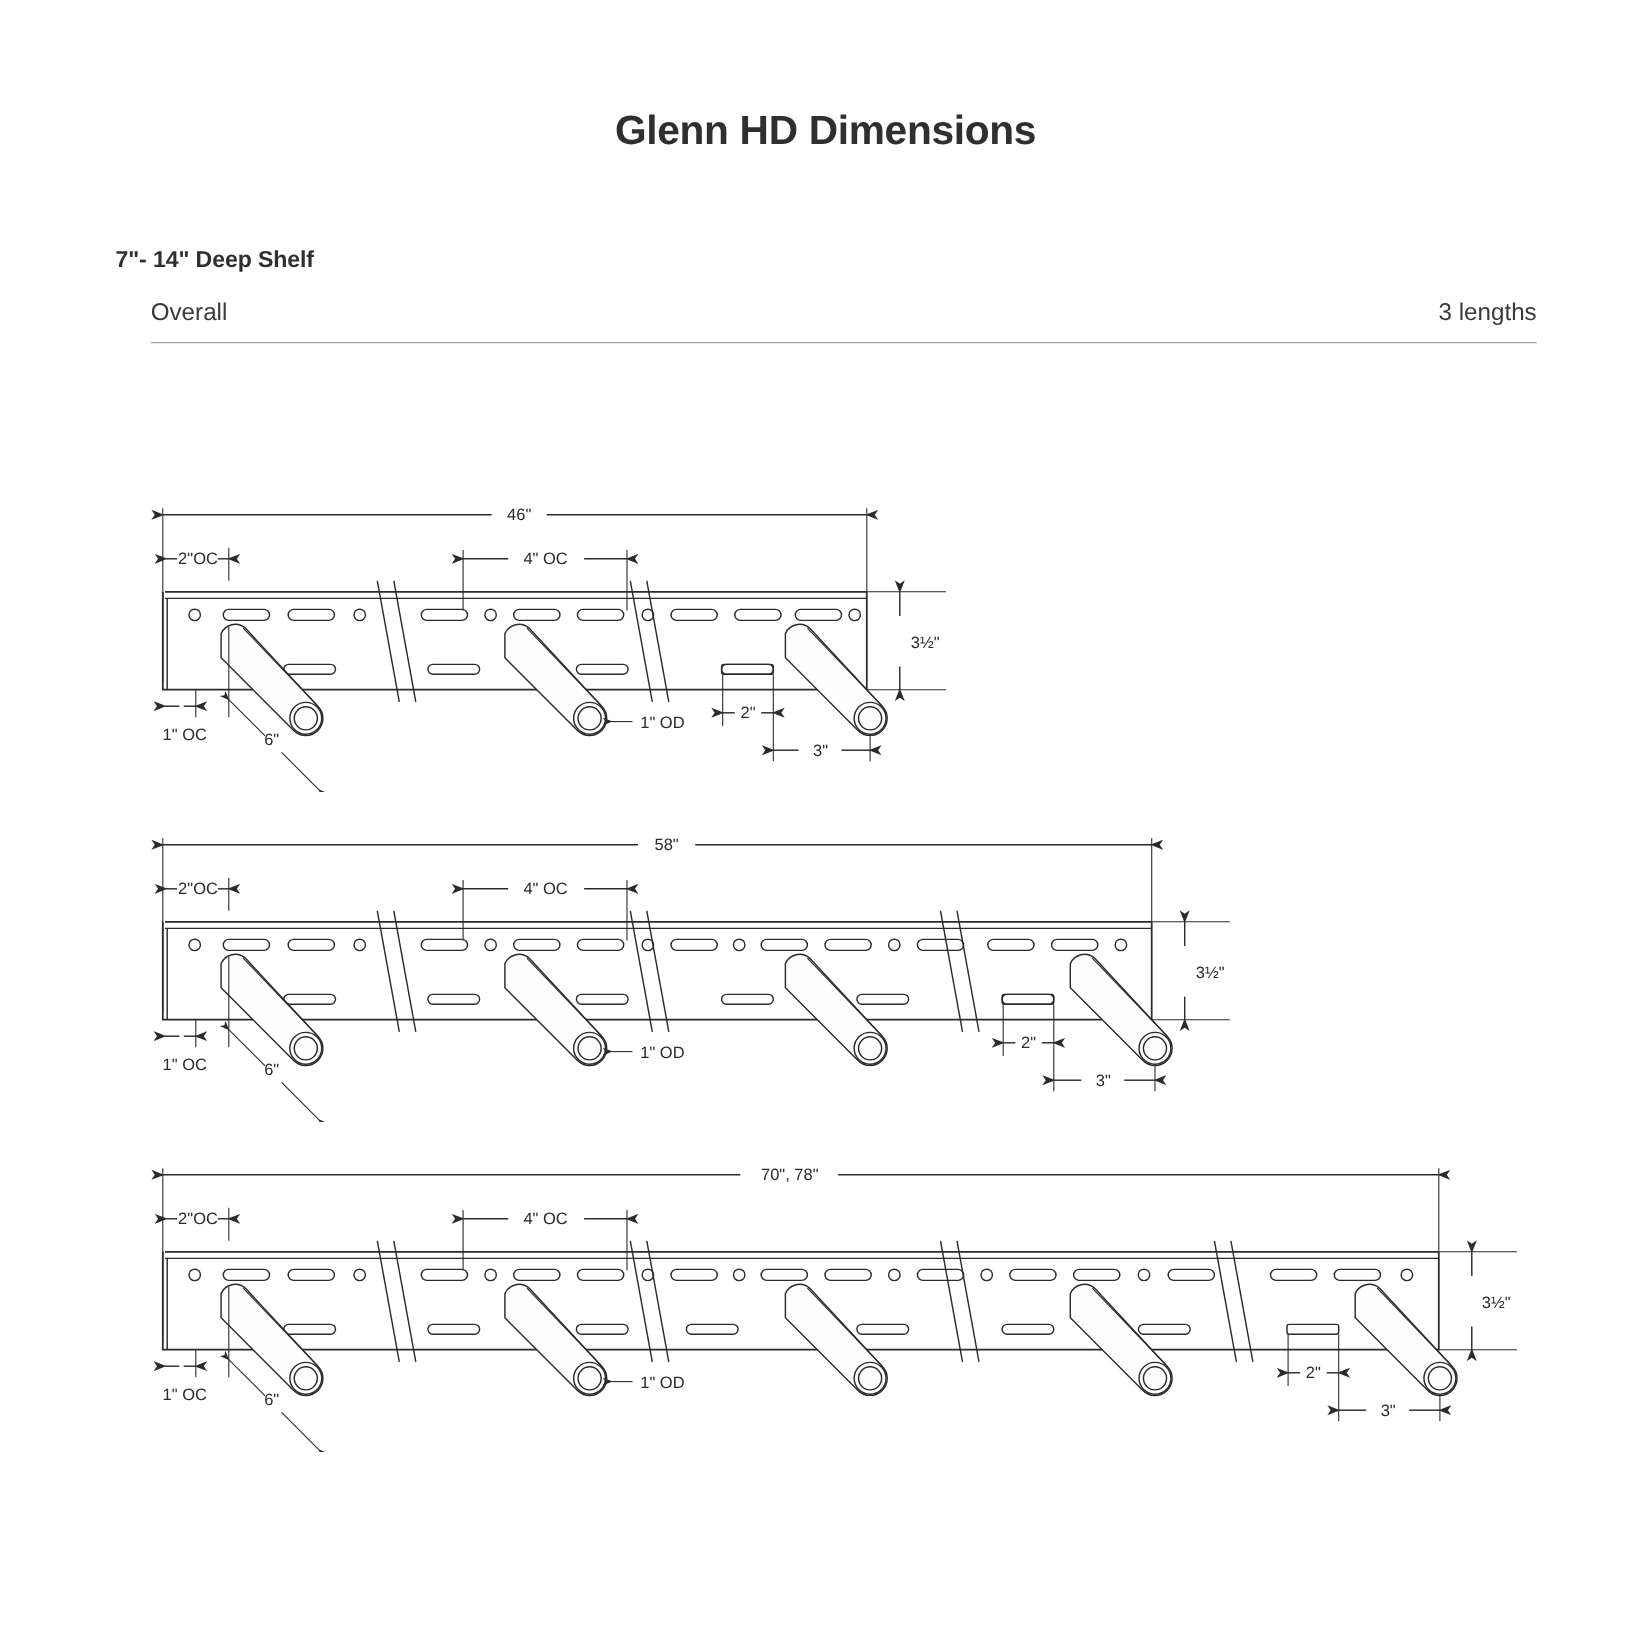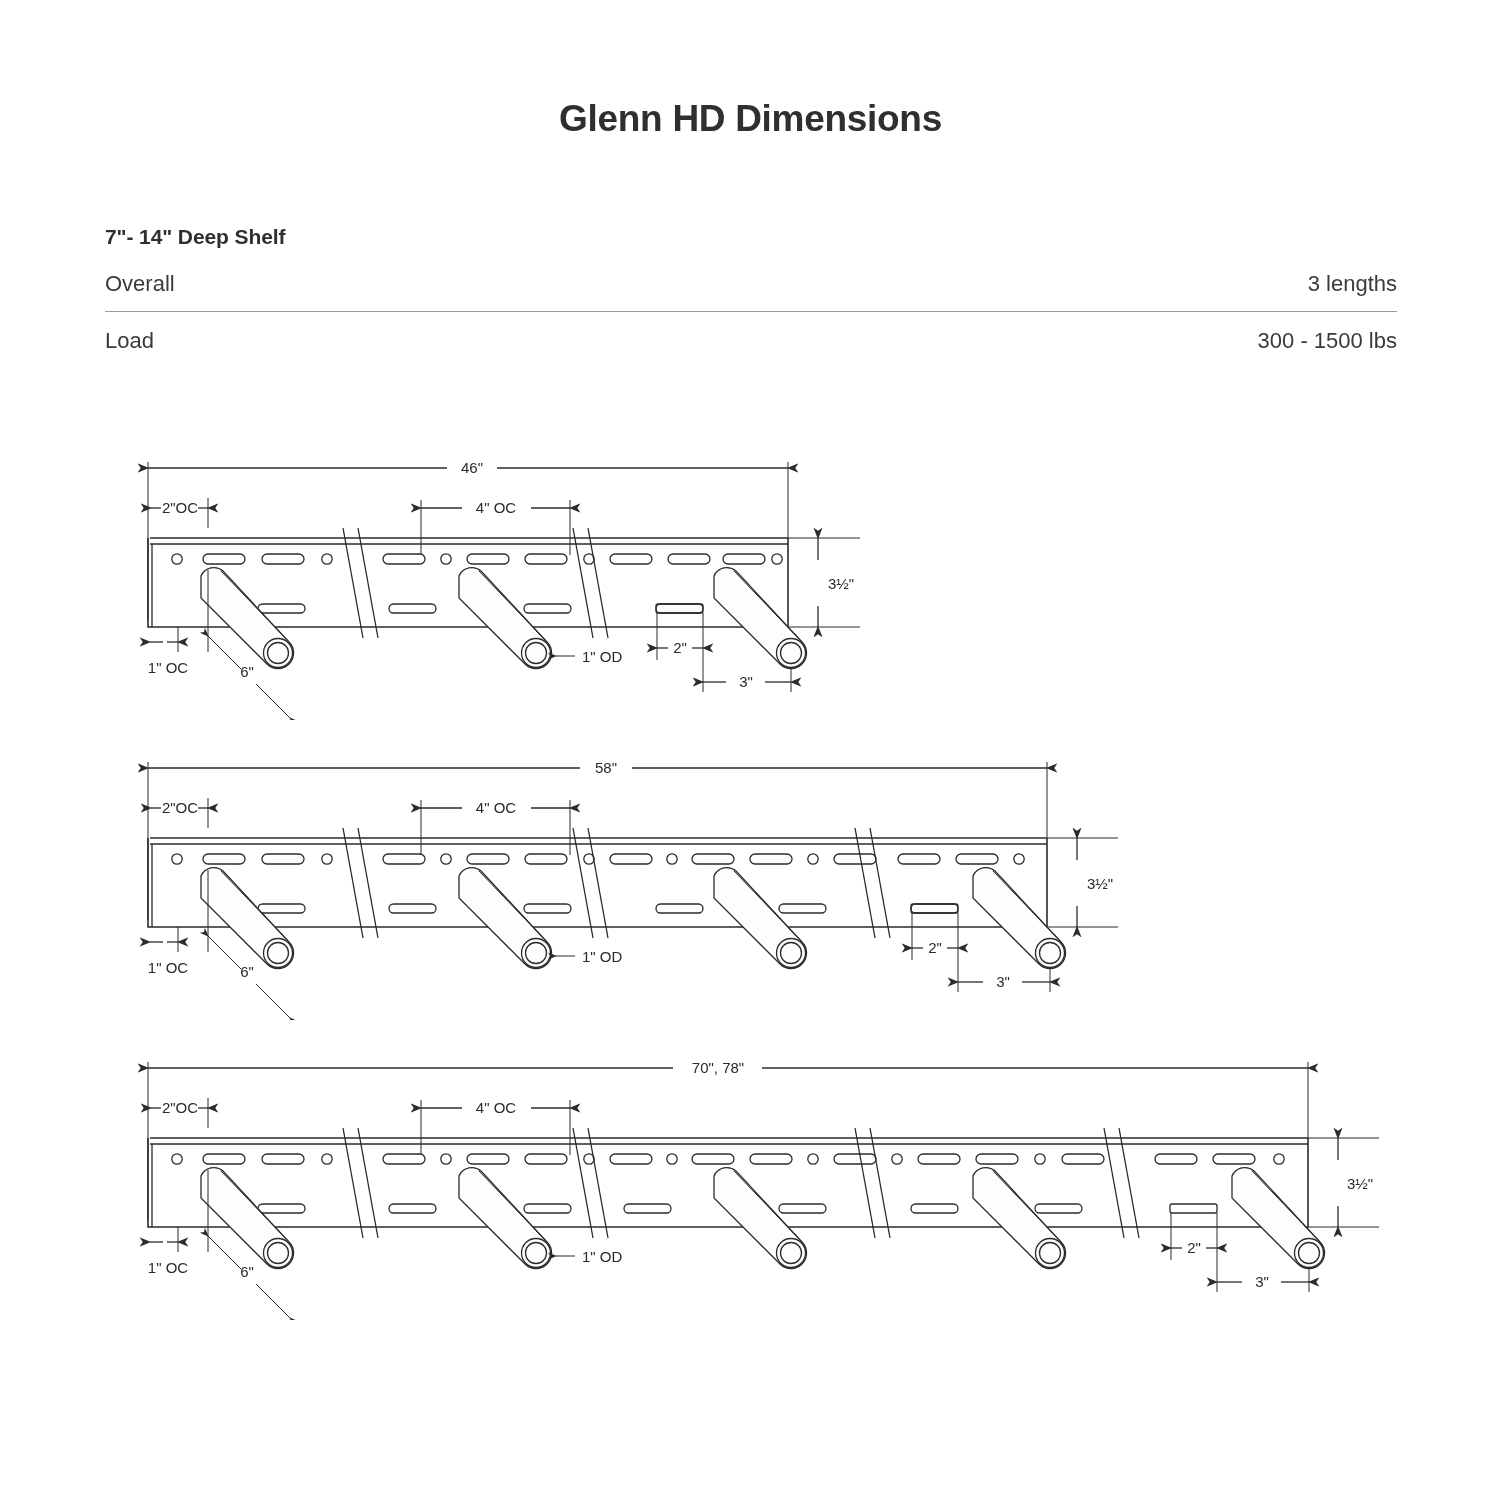--- a/index.html
+++ b/index.html
@@ -21,20 +21,21 @@
 
   .spec{position:absolute;left:105px;top:225px;width:1292px;}
   .spec-heading{
     font-size:21px;font-weight:bold;color:#2f2f2f;
     margin:0 0 22px 0;letter-spacing:-0.1px;
   }
   .spec-row{
     display:flex;justify-content:space-between;align-items:baseline;
     font-size:22px;color:#3a3a3a;
     padding:0 0 14px 0;
+    margin-left:32px;
   }
   .spec-row.divided{border-bottom:1.6px solid #9a9a9a;}
   .spec-row.second{padding-top:16px;}
   .spec-label{font-weight:400;}
   .spec-value{font-weight:400;}
 
   .figures{position:absolute;left:0;top:420px;width:1501px;}
   svg{display:block;}
   text{font-family:"Liberation Sans", sans-serif;fill:#2b2b2b;}
   .dimtxt{font-size:15px;}
@@ -44,24 +45,20 @@
 
 <div class="page">
 
   <div class="page-title">Glenn HD Dimensions</div>
 
   <div class="spec">
     <div class="spec-heading">7"- 14" Deep Shelf</div>
     <div class="spec-row divided">
       <span class="spec-label">Overall</span>
       <span class="spec-value">3 lengths</span>
-    </div>
-    <div class="spec-row second">
-      <span class="spec-label">Load</span>
-      <span class="spec-value">300 - 1500 lbs</span>
     </div>
   </div>
 
   <div class="figures">
 
     <svg width="1501" height="300" viewBox="0 0 1501 300">
       <defs>
         <marker id="ar1s" markerWidth="9" markerHeight="9" refX="8" refY="4.5" orient="auto">
           <path d="M9,4.5 L0,1 L2.4,4.5 L0,8 Z" fill="#2b2b2b"></path>
         </marker>

